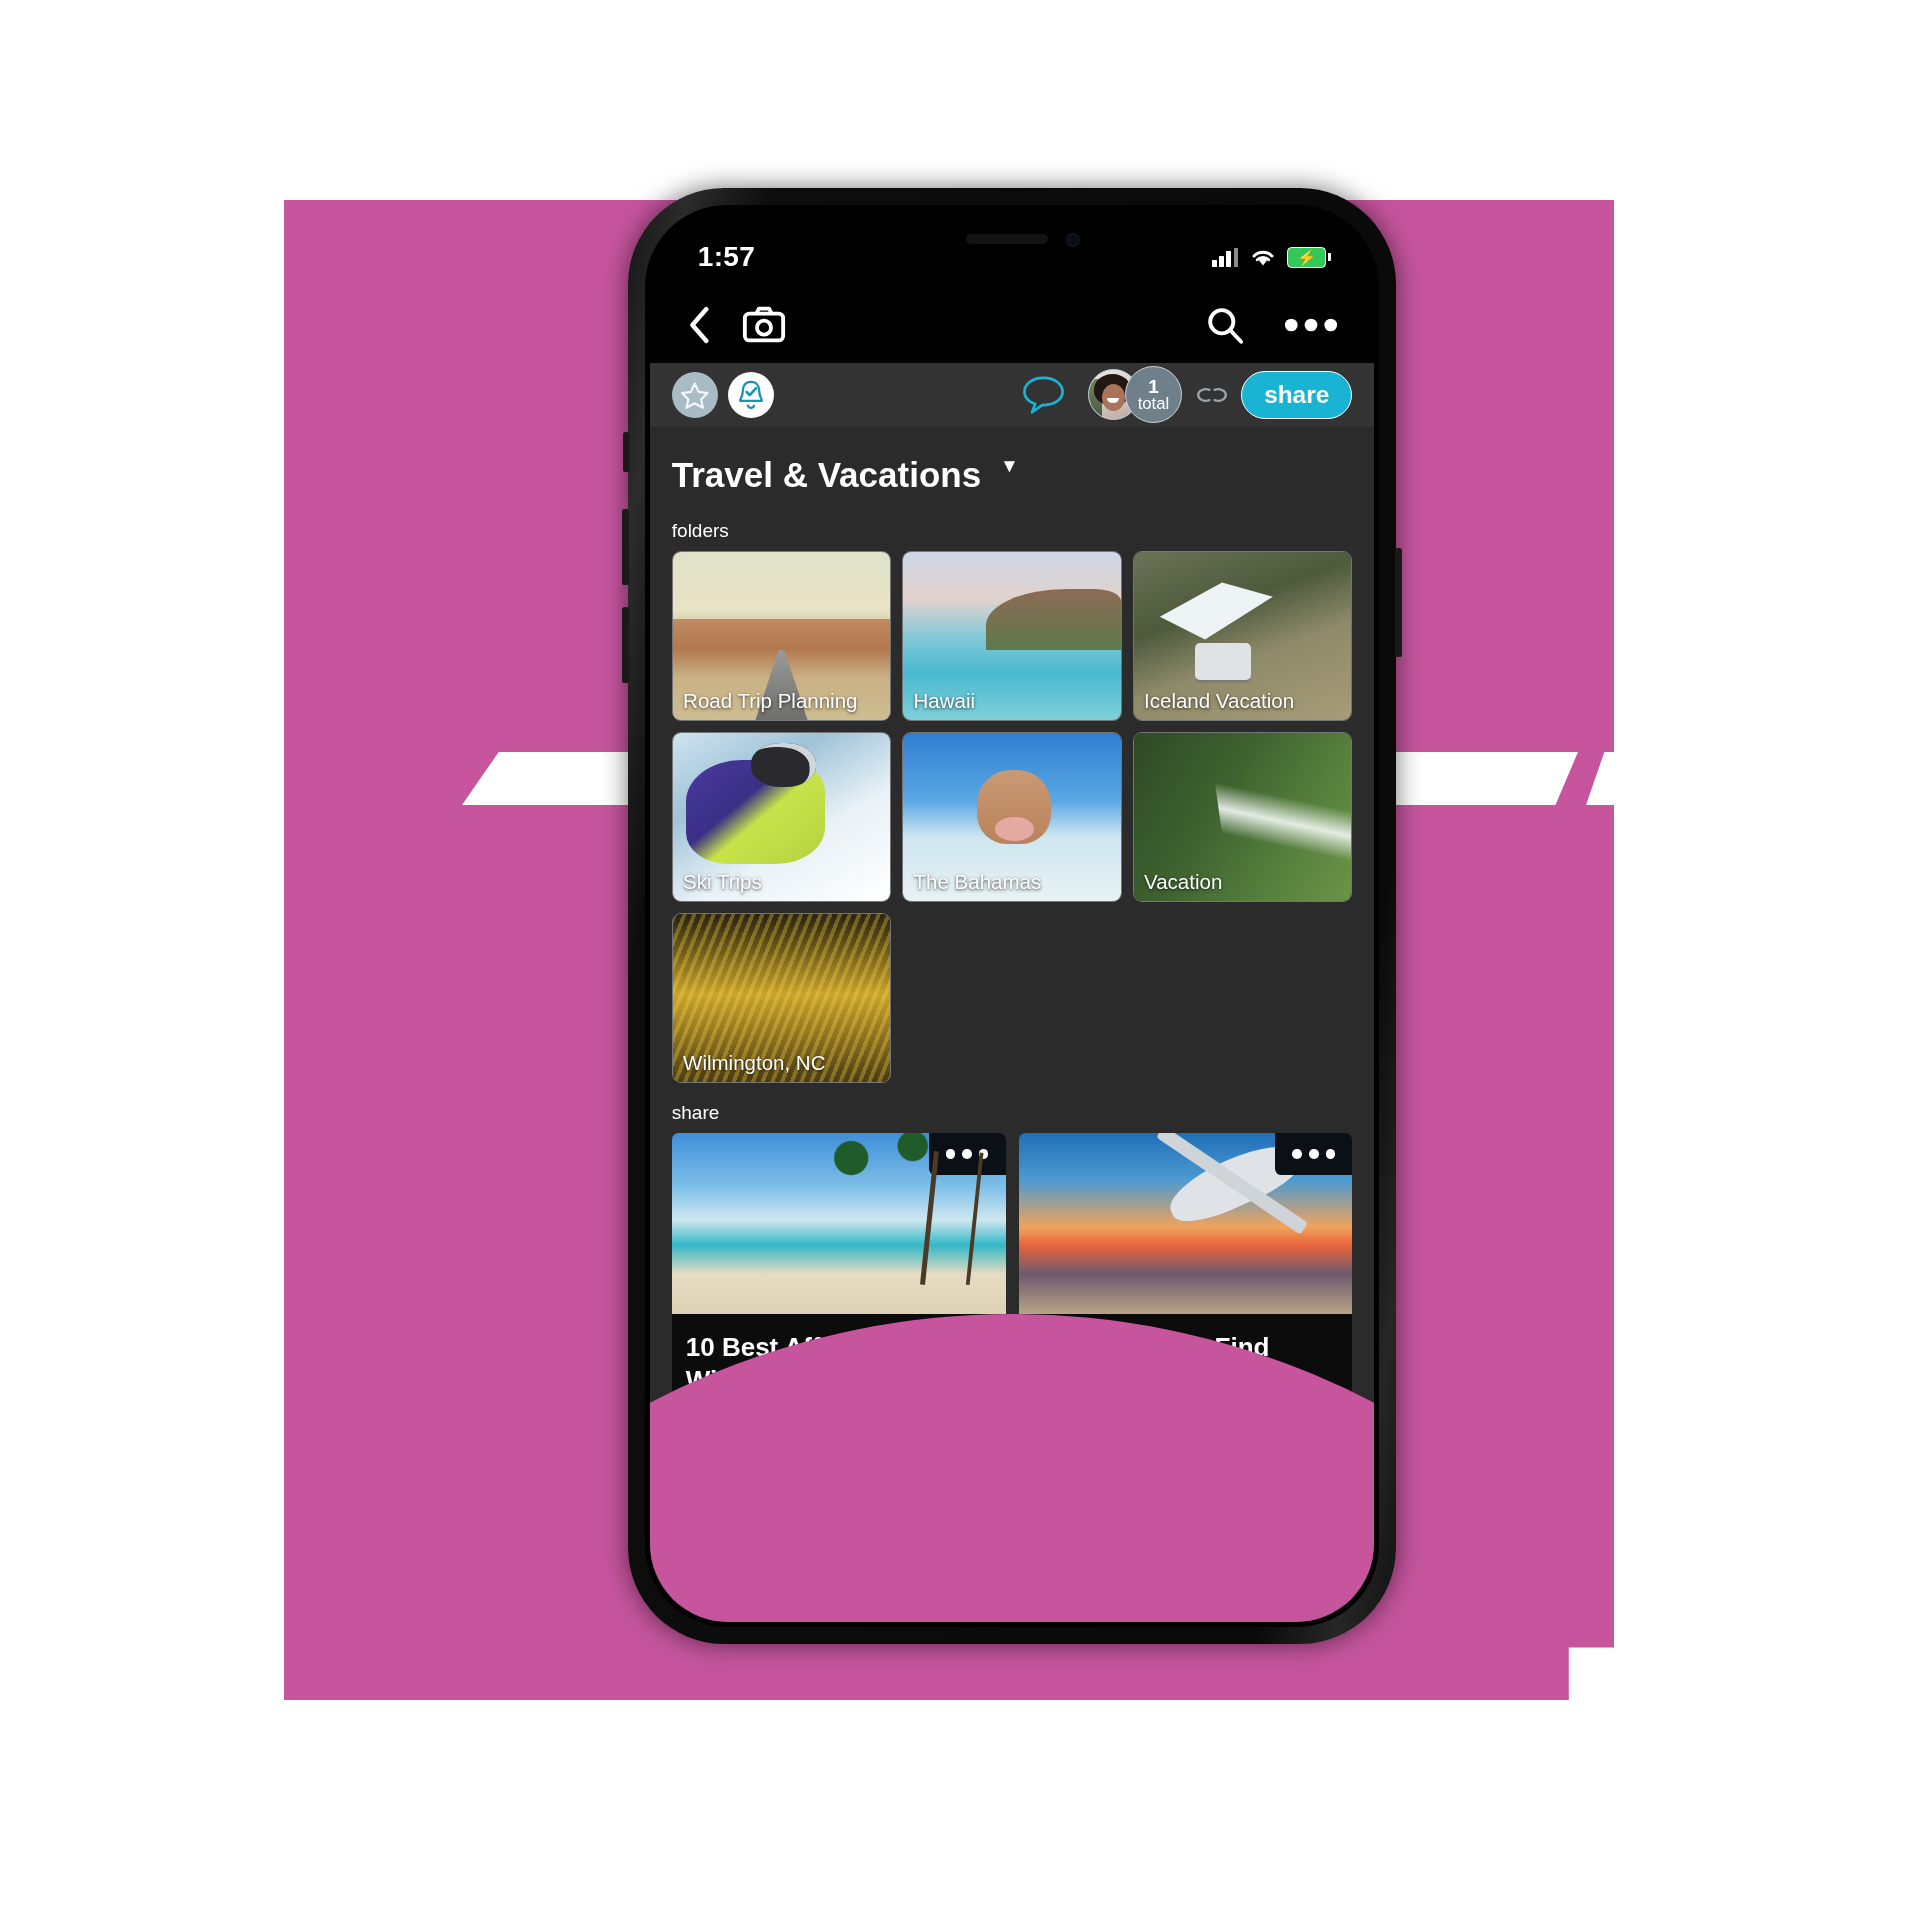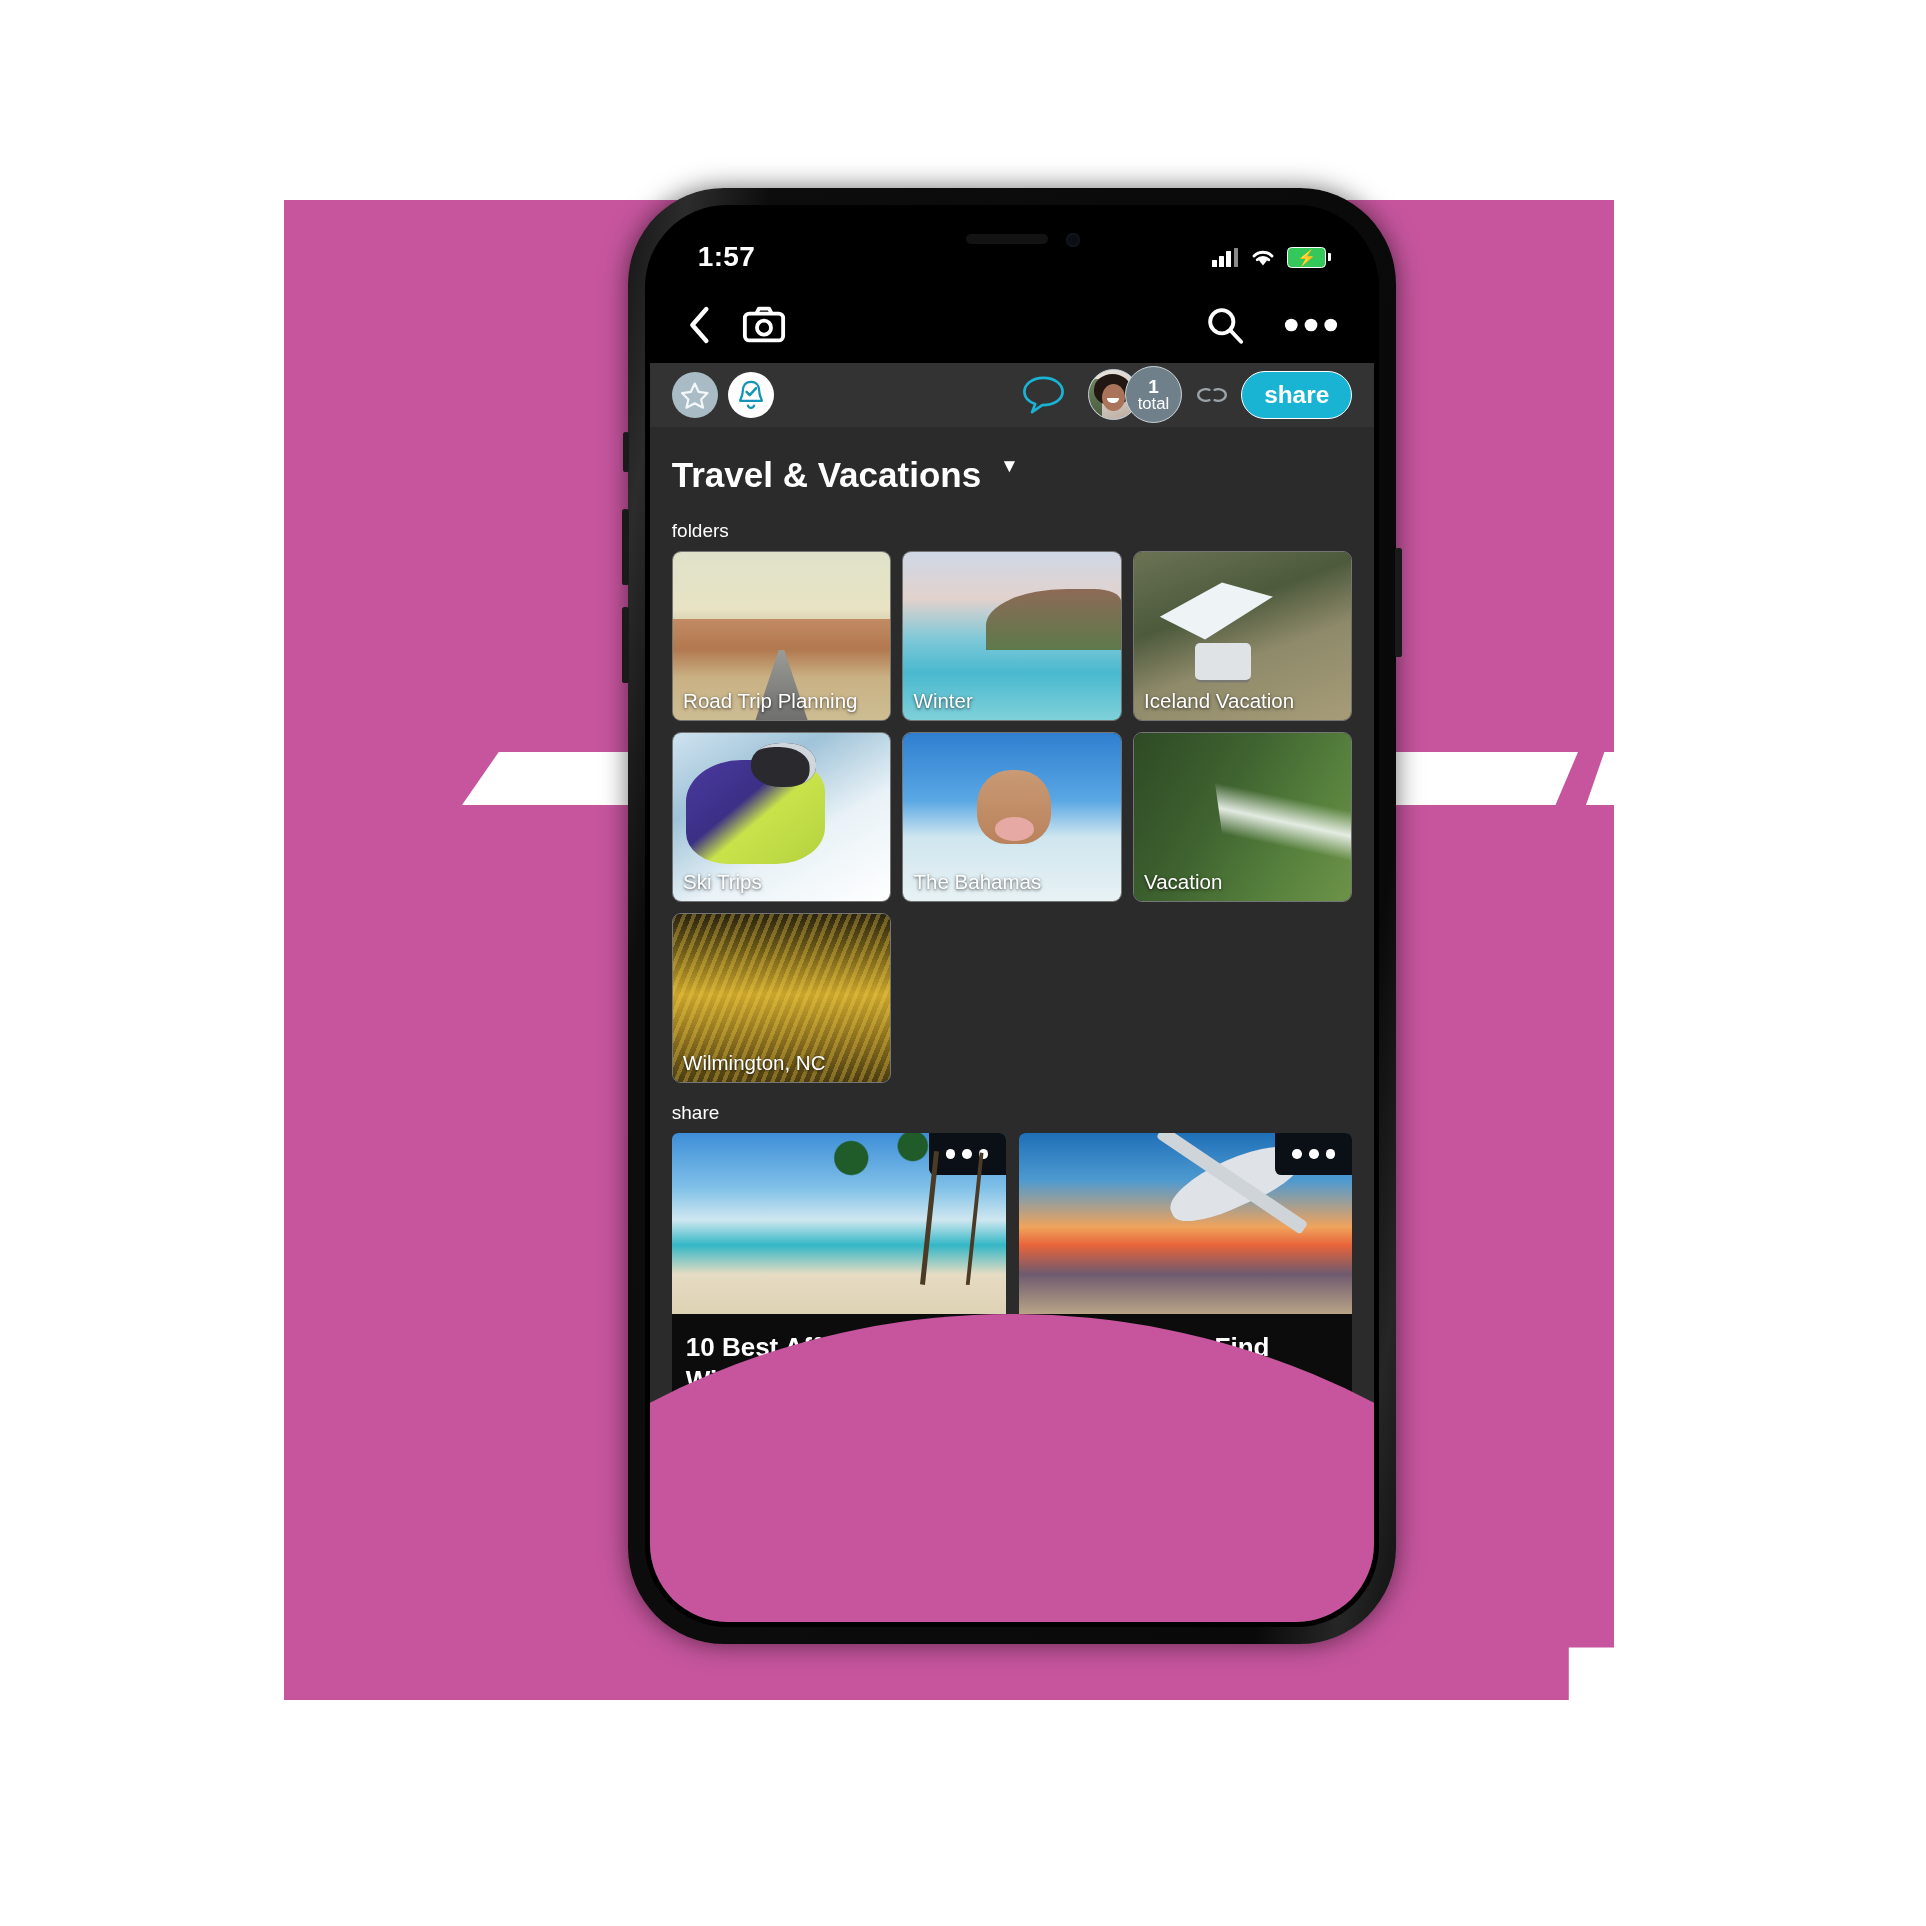--- a/index.html
+++ b/index.html
@@ -358,21 +358,21 @@
 
       <div class="section-label">folders</div>
 
       <div id="folders-grid">
         <div class="folder-tile">
           <div class="thumb art-roadtrip"></div>
           <div class="folder-name two-line">Road Trip Planning</div>
         </div>
         <div class="folder-tile">
           <div class="thumb art-hawaii"></div>
-          <div class="folder-name">Winter</div>
+          <div class="folder-name">Hawaii</div>
         </div>
         <div class="folder-tile">
           <div class="thumb art-iceland"></div>
           <div class="folder-name">Iceland Vacation</div>
         </div>
         <div class="folder-tile">
           <div class="thumb art-ski"></div>
           <div class="folder-name">Ski Trips</div>
         </div>
         <div class="folder-tile">

